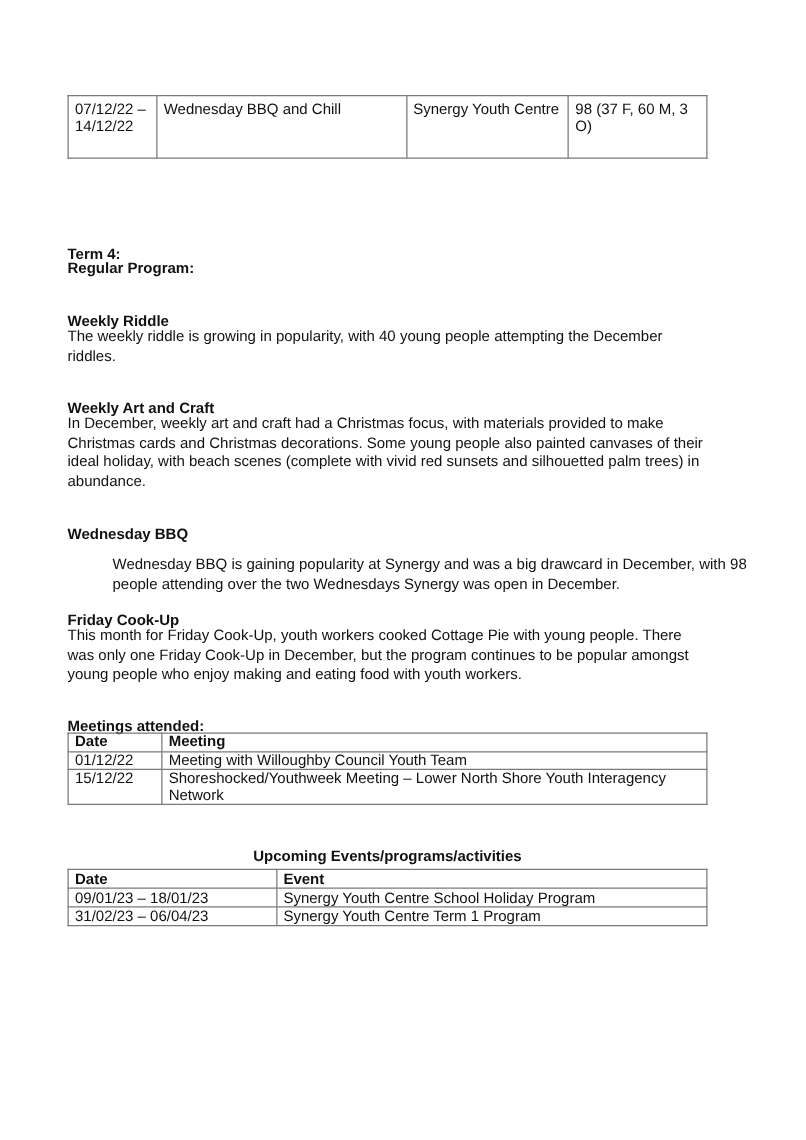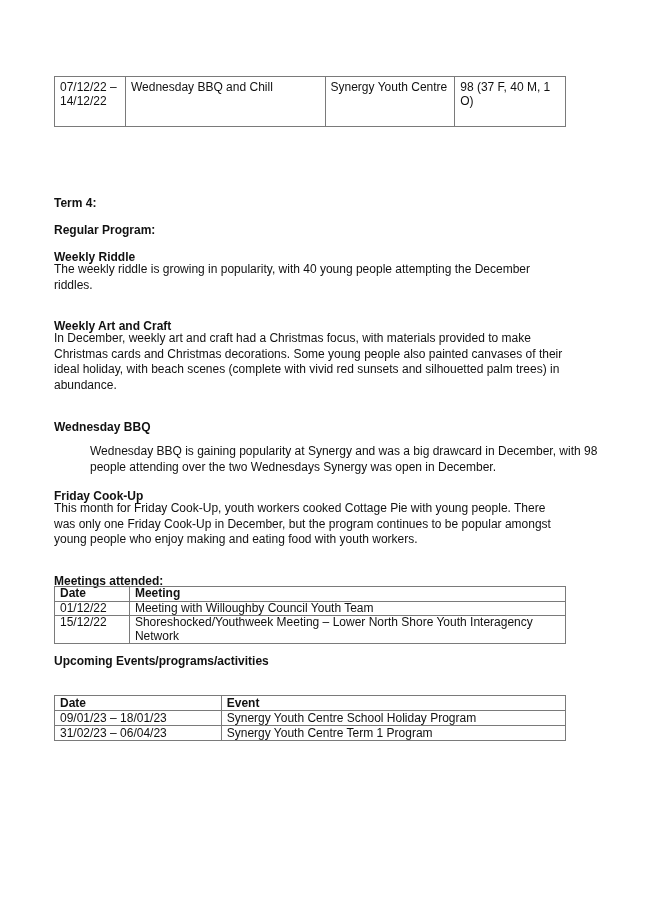--- a/index.html
+++ b/index.html
@@ -104,27 +104,27 @@
       <col class="c1">
         <col class="c2">
         <col class="c3">
         <col class="c4">
     </colgroup>
     <tbody>
         <tr class="r1">
       <td>07/12/22 – 14/12/22</td>
       <td>Wednesday BBQ and Chill</td>
       <td>Synergy Youth Centre</td>
-      <td>98 (37 F, 40 M, 1 O)</td>
+      <td>98 (37 F, 60 M, 3 O)</td>
     </tr>
   </tbody>
     </table>
 
   <div class="text heading" style="top:181px;">Term 4:</div>
-  <div class="text heading" style="top:208px;">Regular Program:</div>
+  <div class="text heading" style="top:192px;">Regular Program:</div>
 
   <div class="text heading" style="top:235px;">Weekly Riddle</div>
   <div class="text" style="top:262px;">The weekly riddle is growing in popularity, with 40 young people attempting the December riddles.</div>
 
   <div class="text heading" style="top:304px;">Weekly Art and Craft</div>
   <div class="text heading" style="top:405px;">Wednesday BBQ</div>
 
   <div class="text" style="top:331px;">In December, weekly art and craft had a Christmas focus, with materials provided to make Christmas cards and Christmas decorations. Some young people also painted canvases of their ideal holiday, with beach scenes (complete with vivid red sunsets and silhouetted palm trees) in abundance.</div>
   <div class="text" style="top:444px;margin-left:36px;">Wednesday BBQ is gaining popularity at Synergy and was a big drawcard in December, with 98 people attending over the two Wednesdays Synergy was open in December.</div>
 
@@ -147,21 +147,21 @@
       <td>01/12/22</td>
       <td>Meeting with Willoughby Council Youth Team</td>
     </tr>
     <tr>
       <td>15/12/22</td>
       <td>Shoreshocked/Youthweek Meeting – Lower North Shore Youth Interagency Network</td>
     </tr>
   </tbody>
     </table>
 
-  <div class="text heading" style="top:639px;">Upcoming Events/programs/activities</div>
+  <div class="text heading" style="top:663px;text-align:center;">Upcoming Events/programs/activities</div>
 
   <table id="upcoming-table">
     <colgroup>
         <col class="c1">
         <col class="c2">
       </colgroup>
     <tbody>
         <tr>
       <th>Date</th>
       <th>Event</th>

